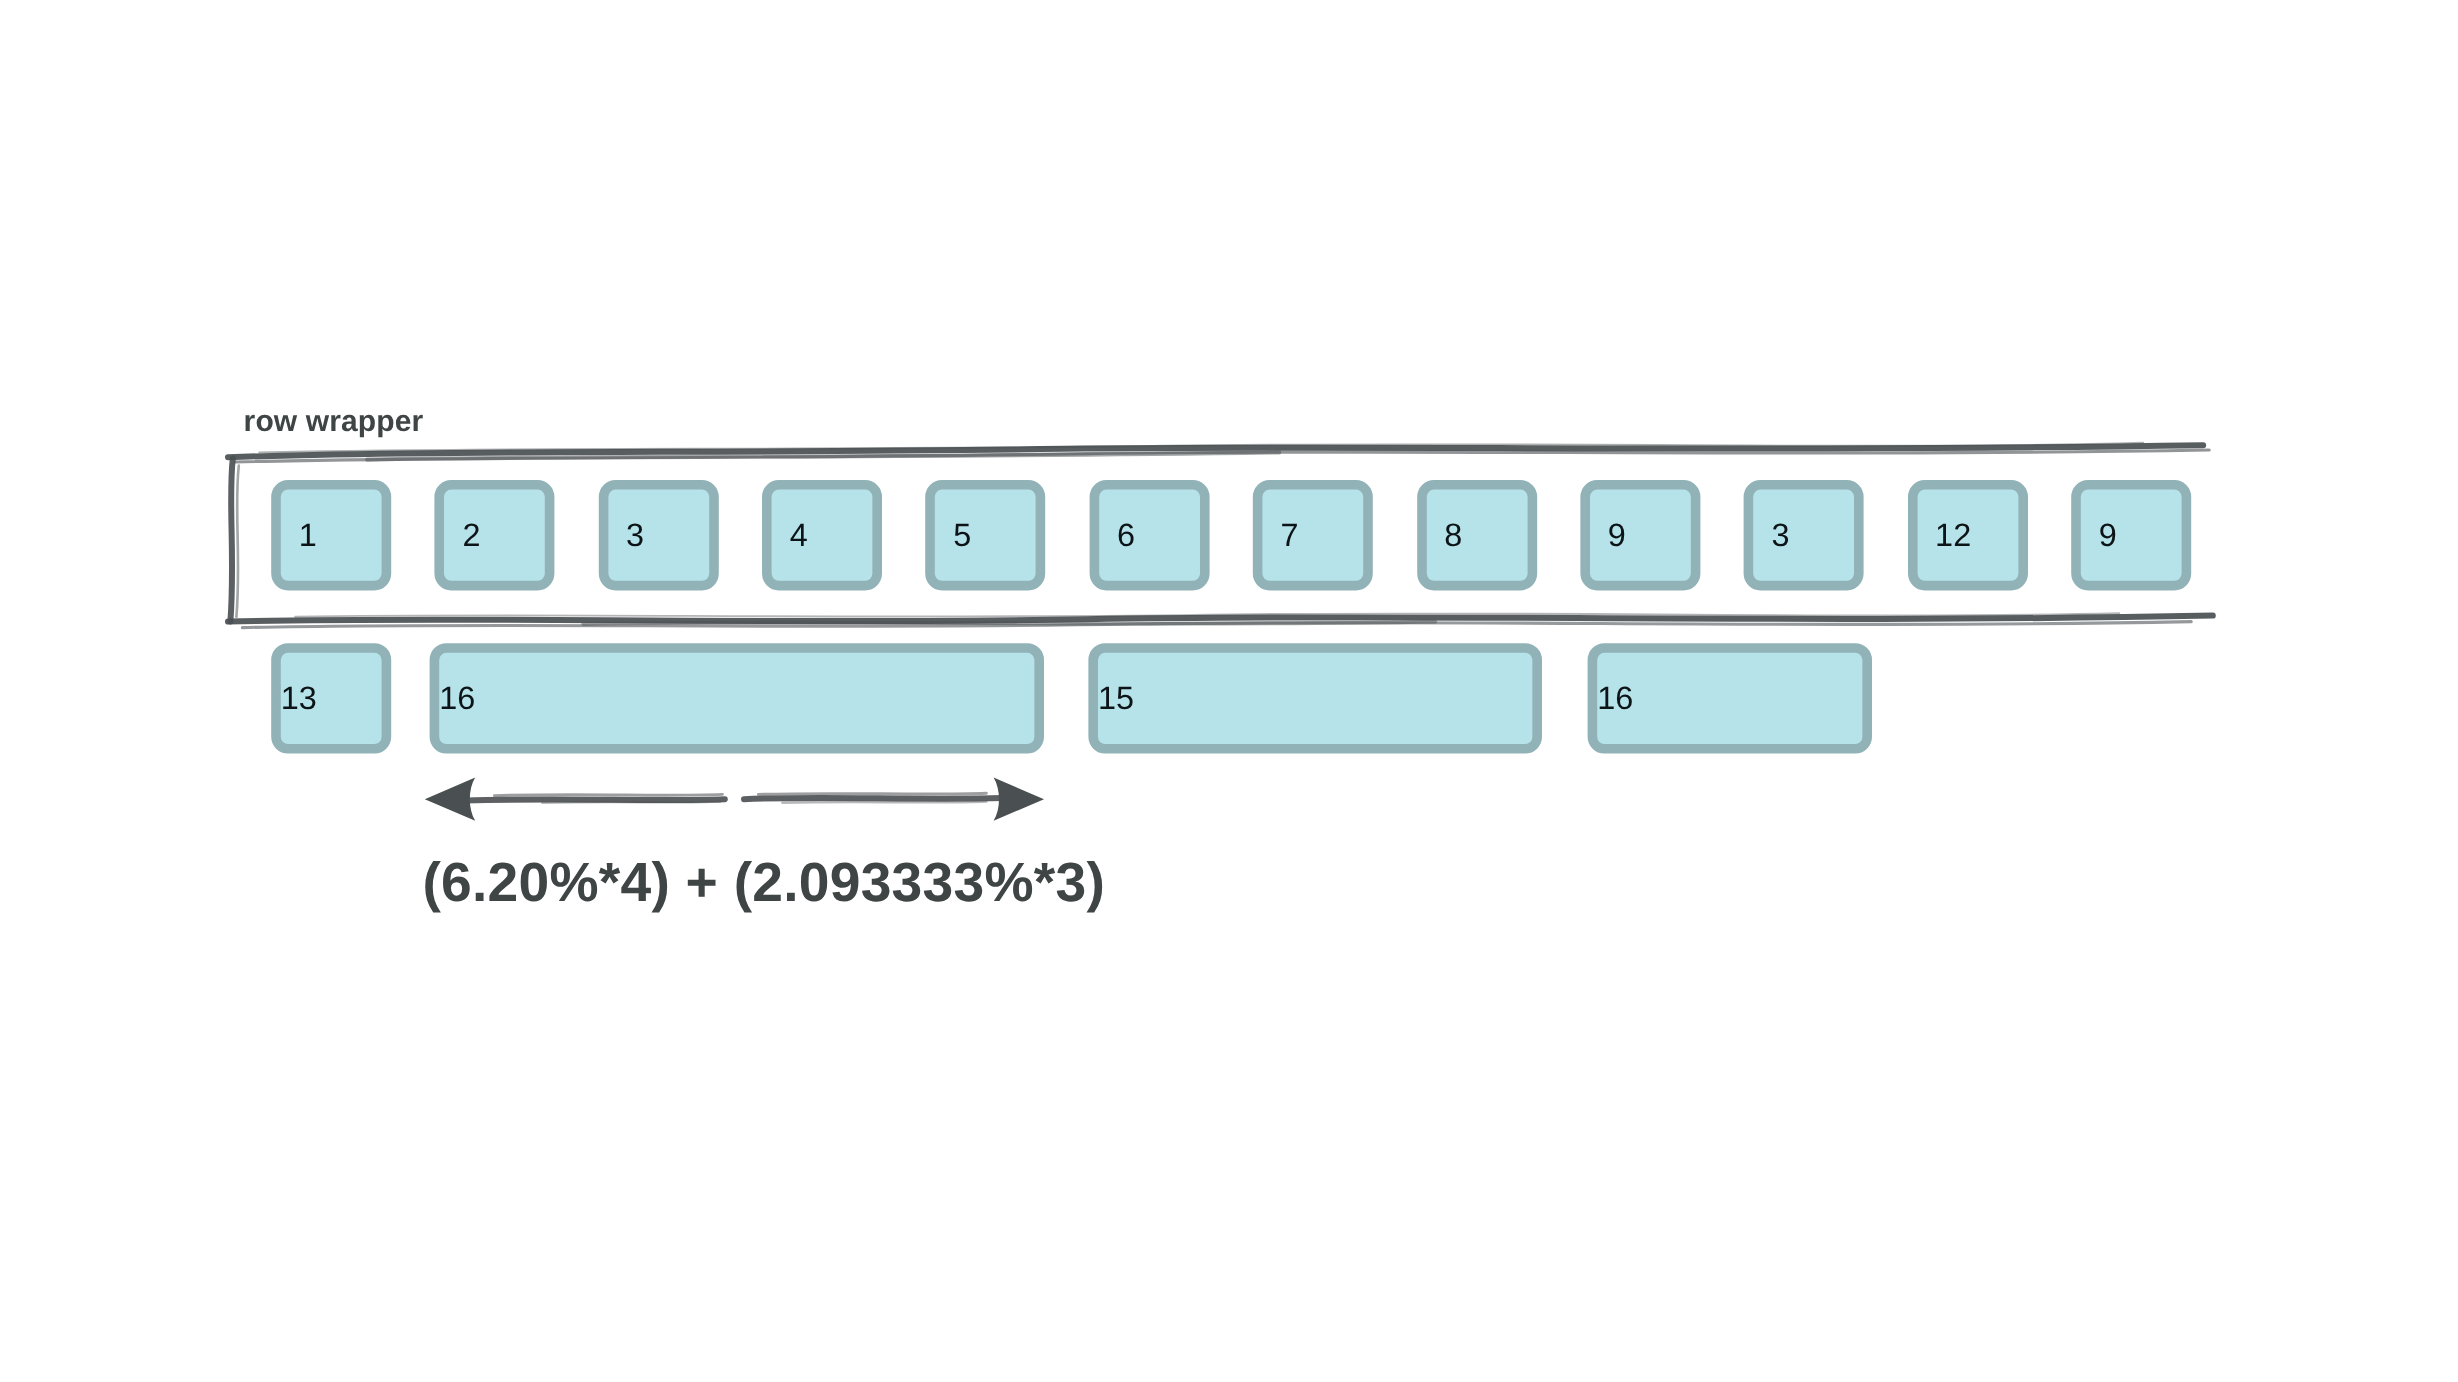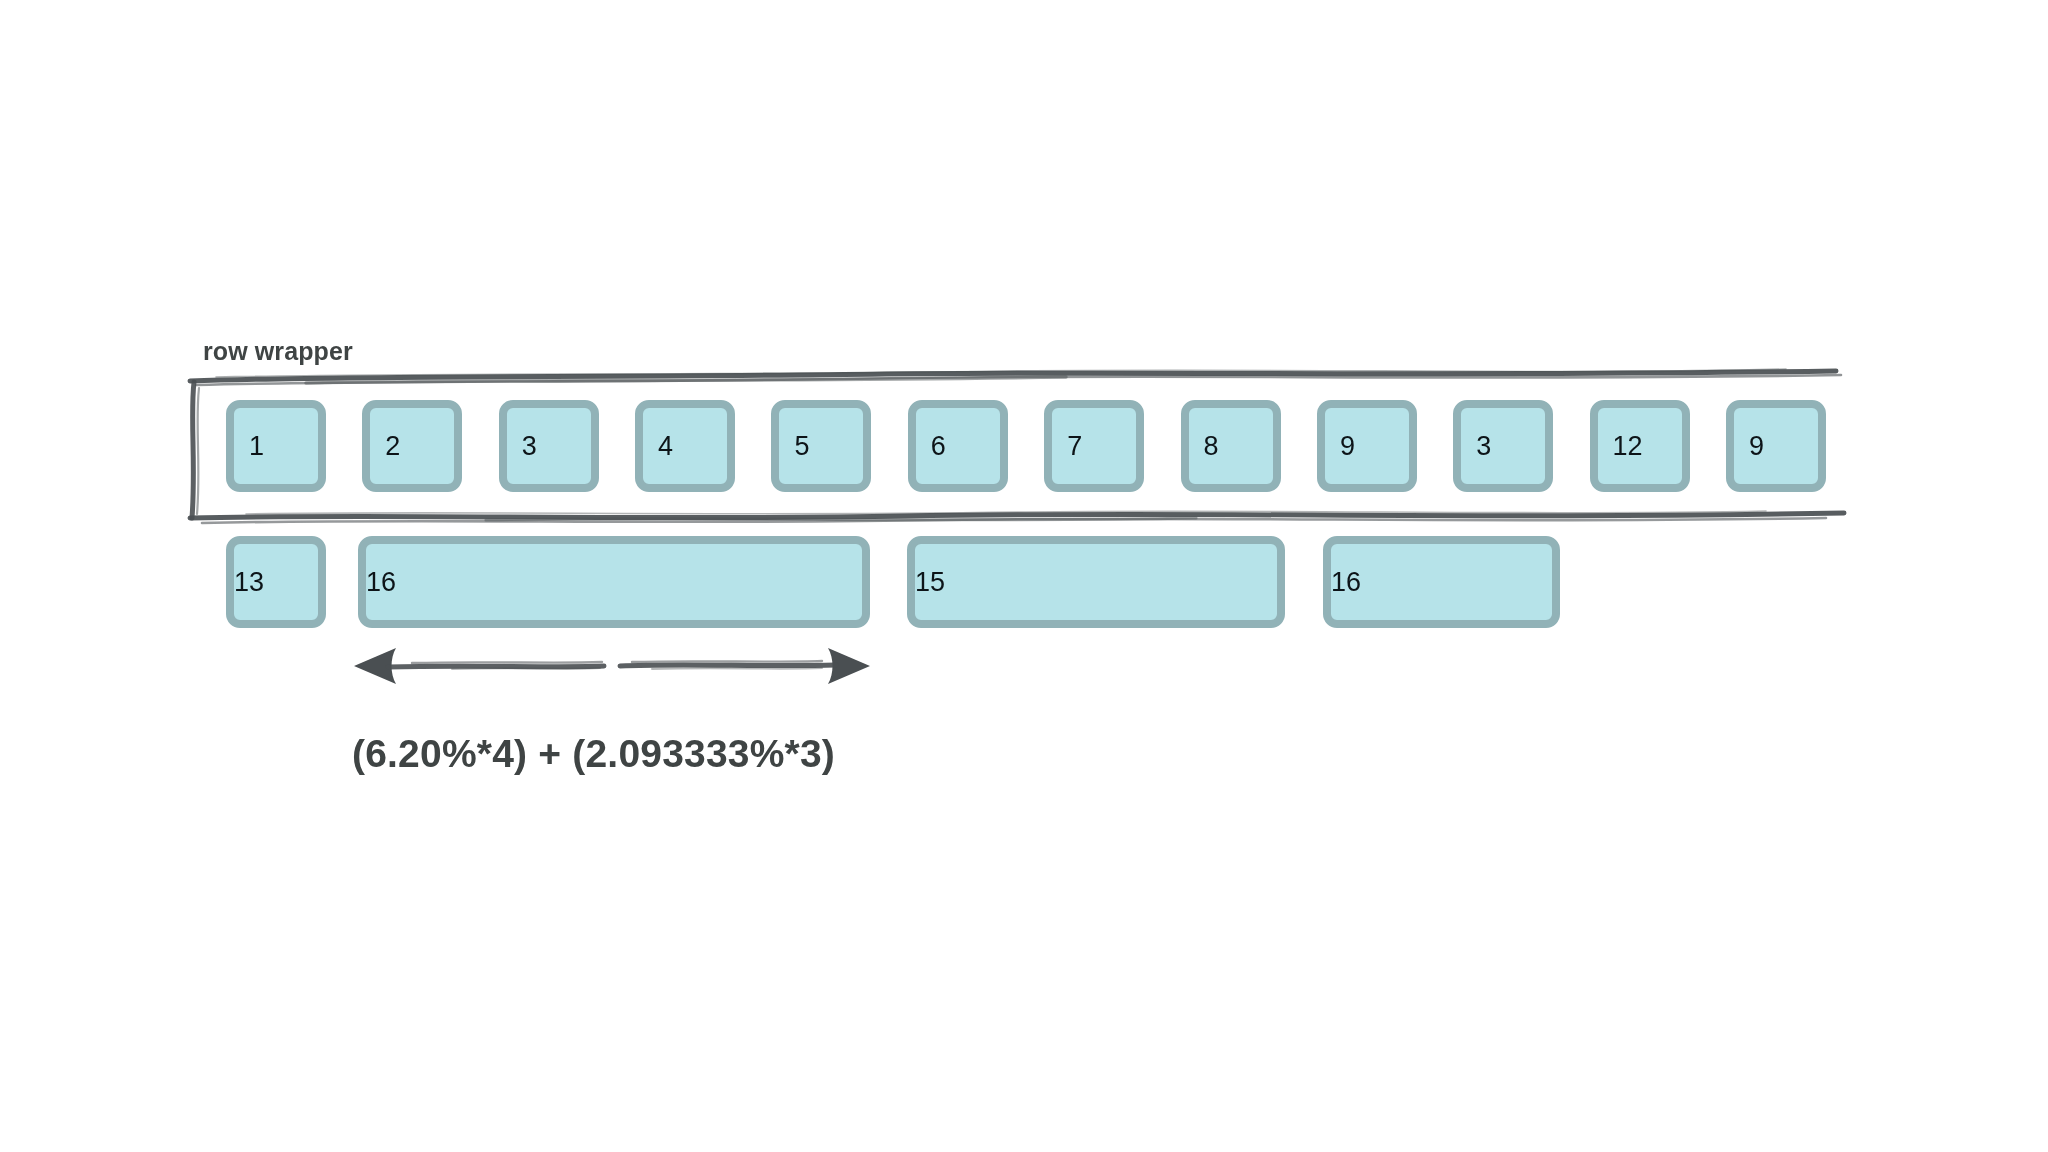--- a/index.html
+++ b/index.html
@@ -101,22 +101,22 @@
     width: 520px;
     height: 48px;
     pointer-events: none;
   }
   .measure-arrow svg { display: block; overflow: visible; }
 
   
   .formula {
     position: absolute;
     left: 352px;
-    top: 732px;
-    font-size: 39px;
+    top: 708px;
+    font-size: 46px;
     font-weight: bold;
     color: #3f4444;
     white-space: nowrap;
     letter-spacing: 0.2px;
     text-align: center;
   }
 </style>
 </head>
 <body>
 

